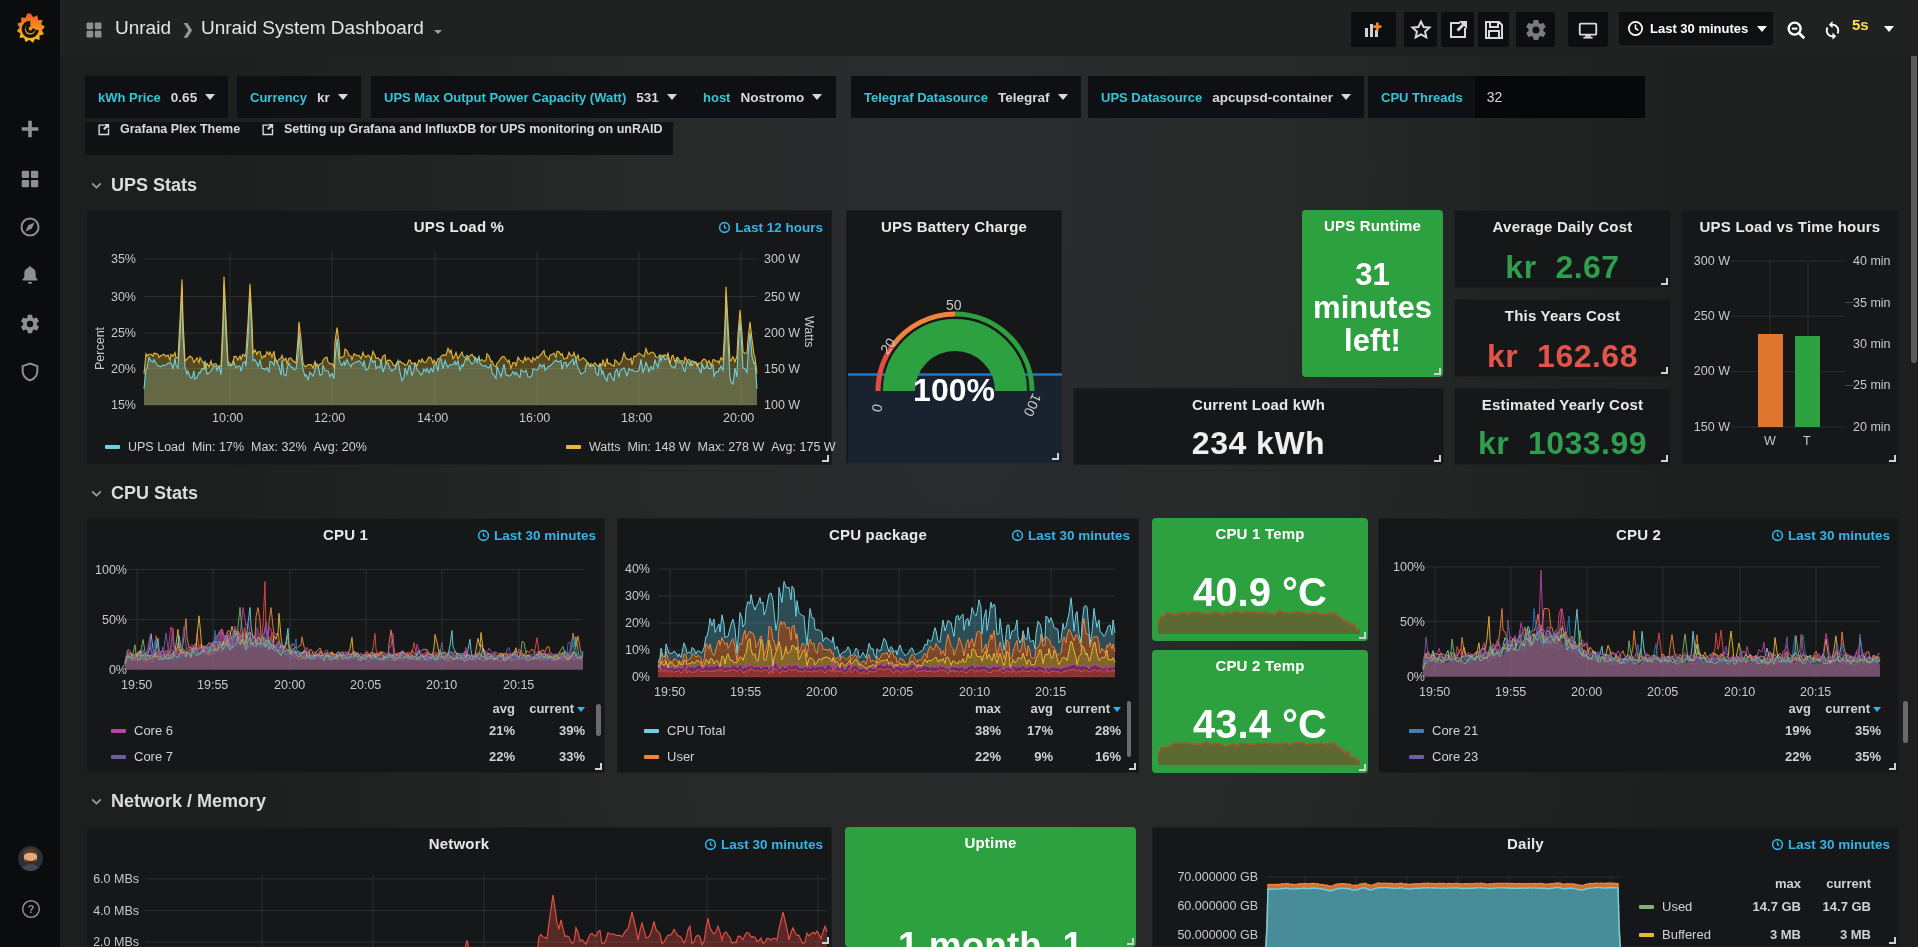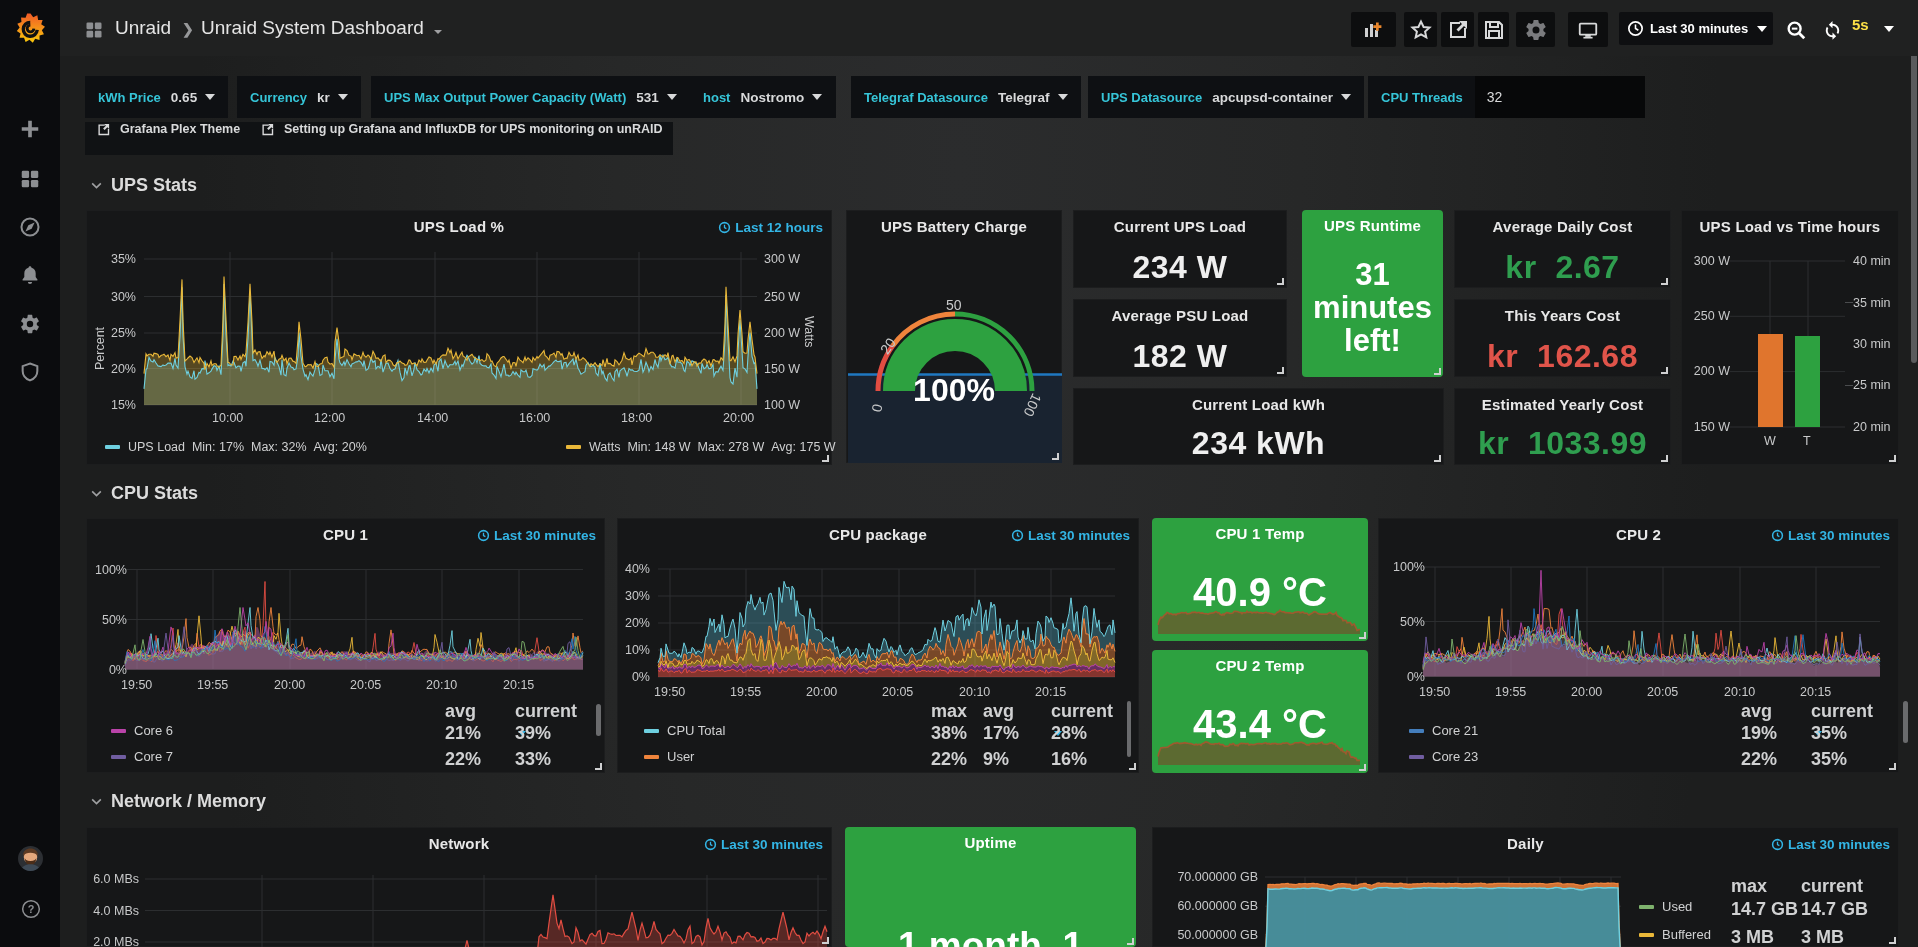--- a/index.html
+++ b/index.html
@@ -20,21 +20,21 @@
 .stitle{position:absolute;font-size:18px;font-weight:bold;color:#dcdcdc}
 .statv{position:absolute;left:0;right:0;text-align:center;font-weight:bold;font-size:36px;color:#efefef;letter-spacing:.5px}
 .vbox{position:absolute;top:76px;height:42px;background:#0e1013;display:flex;align-items:center;padding:0 13px;white-space:nowrap}
 .vlabel{color:#36c5d8;font-size:13px;font-weight:bold}
 .vval{color:#d8d9da;font-size:13.5px;font-weight:bold;margin-left:10px}
 .caret{display:inline-block;width:0;height:0;border-left:5px solid transparent;border-right:5px solid transparent;border-top:6px solid #d8d9da;margin-left:8px;vertical-align:middle}
 .lbox{position:absolute;top:122px;height:33px;background:#101214;display:flex;align-items:flex-start;padding:0 11px;color:#d9dadb;font-size:12.5px;font-weight:bold;white-space:nowrap}
 .leg{position:absolute;font-size:13px;color:#d0d1d2;white-space:nowrap}
 .legdash{display:inline-block;width:15px;height:4px;border-radius:1px;vertical-align:middle;margin-right:8px;margin-top:-2px}
 .lhead{color:#33b5e5;font-weight:bold}
-.lval{position:absolute;font-size:18px;color:#d0d1d2;text-align:left;font-weight:bold}
+.lval{position:absolute;font-size:13px;color:#d0d1d2;text-align:right;font-weight:bold}
 .scroll{position:absolute;background:#6a6b6d;border-radius:3px}
 </style></head>
 <body>
 <div id="page">
 <svg style="left:90px;top:179px" width="13" height="13" viewBox="0 0 24 24">
       <path fill="none" stroke="#9fa0a2" stroke-width="3" d="M4 8l8 8 8-8"></path>
     </svg>
     <div class="stitle" style="left:111px;top:175px">UPS Stats</div>
     <svg style="left:90px;top:487px" width="13" height="13" viewBox="0 0 24 24">
       <path fill="none" stroke="#9fa0a2" stroke-width="3" d="M4 8l8 8 8-8"></path>
@@ -60,30 +60,20 @@
         <path d="M31.0 180.0A77 77 0 0 1 45.7 134.7" fill="none" stroke="#E24D42" stroke-width="5"></path>
         <path d="M45.7 134.7A77 77 0 0 1 108.0 103.0" fill="none" stroke="#EF843C" stroke-width="5"></path>
         <path d="M108.0 103.0A77 77 0 0 1 185.0 180.0" fill="none" stroke="#2DA140" stroke-width="5"></path>
         <path d="M52.0 180.0A56 56 0 0 1 164.0 180.0" fill="none" stroke="#2DA140" stroke-width="32"></path>
       </svg>
       <div style="position:absolute;left:0;right:0;top:161px;text-align:center;font-size:32px;font-weight:bold;color:#fff">100%</div>
       <div class="axl" style="left:99px;top:86px;font-size:14px">50</div>
       <div class="axl" style="left:33px;top:127px;font-size:14px;transform:rotate(-55deg)">20</div>
       <div class="axl" style="left:26px;top:189px;font-size:14px;transform:rotate(-78deg)">0</div>
       <div class="axl" style="left:174px;top:186px;font-size:14px;transform:rotate(115deg)">100</div>
-      <div class="corner"></div>
-    </div>
-    <div class="panel " style="left:1073px;top:210px;width:214px;height:78px">
-      <div class="ptitle">Current UPS Load</div>
-      <div class="statv" style="top:38px;color:#efefef;font-size:32px">234 W</div>
-      <div class="corner"></div>
-    </div>
-    <div class="panel " style="left:1073px;top:299px;width:214px;height:78px">
-      <div class="ptitle">Average PSU Load</div>
-      <div class="statv" style="top:38px;color:#efefef;font-size:32px">182 W</div>
       <div class="corner"></div>
     </div>
     <div class="panel " style="left:1454px;top:210px;width:217px;height:78px">
       <div class="ptitle">Average Daily Cost</div>
       <div class="statv" style="top:38px;color:#efefef;font-size:32px"><span style="color:#2f9e4f">kr&nbsp;&nbsp;2.67</span></div>
       <div class="corner"></div>
     </div>
     <div class="panel " style="left:1454px;top:299px;width:217px;height:78px">
       <div class="ptitle">This Years Cost</div>
       <div class="statv" style="top:38px;color:#efefef;font-size:32px"><span style="color:#e0544a">kr&nbsp;&nbsp;162.68</span></div>

